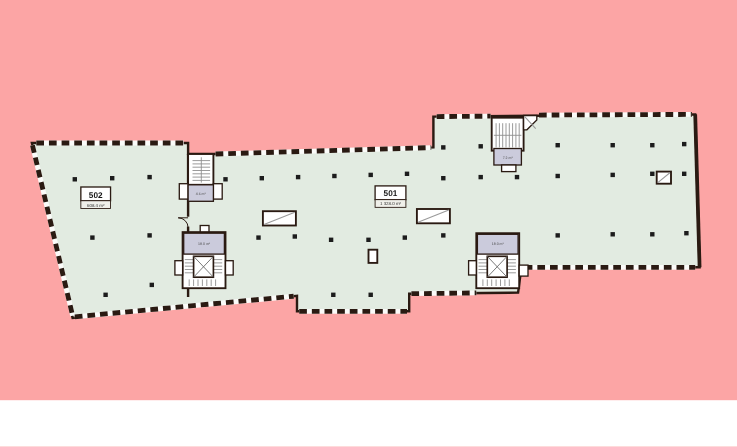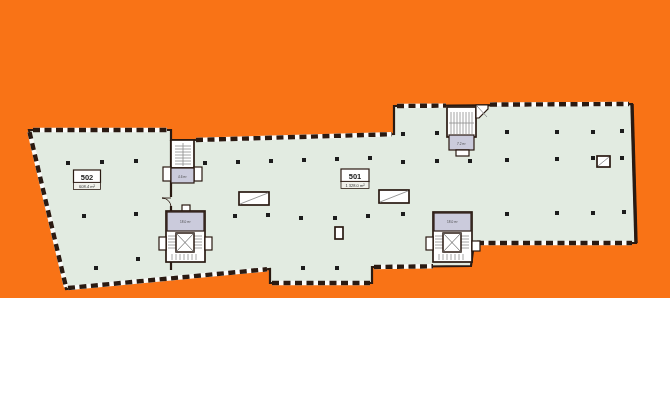--- a/index.html
+++ b/index.html
@@ -1,17 +1,17 @@
 <!DOCTYPE html>
 <html style="--floor: #e2ebe1; --core: #cbcbdc; --wall: #2a1a12; --stair: #8d8d8d; --column: #1c1c1c;"><head>
 <meta charset="utf-8">
 <style>
   html,body{margin:0;padding:0;background:#ffffff;}
   body{font-family:"Liberation Sans",sans-serif;}
-  .stage{width:670px;height:298px;position:relative;margin:0 auto;background:#f97316;overflow:hidden;}
+  .stage{width:670px;height:364px;position:relative;margin:0 auto;background:#fca5a5;overflow:hidden;}
   svg{display:block;}
 
   .outline{fill:var(--floor);stroke:var(--wall);stroke-width:2.2;stroke-linejoin:miter;}
   .iw{stroke:var(--wall);stroke-width:2.2;fill:none;}
   .solidwall{stroke:var(--wall);stroke-width:3.4;fill:none;}
   .winbase{stroke:#fbfbf9;stroke-width:4.4;fill:none;}
   .win{stroke:var(--wall);stroke-width:4.4;stroke-dasharray:7 4.5;fill:none;}
   .room{fill:#ffffff;stroke:var(--wall);stroke-width:1.7;}
   .core{fill:var(--core);stroke:var(--wall);stroke-width:1.2;}
   .stub{fill:#ffffff;stroke:var(--wall);stroke-width:1.2;}

